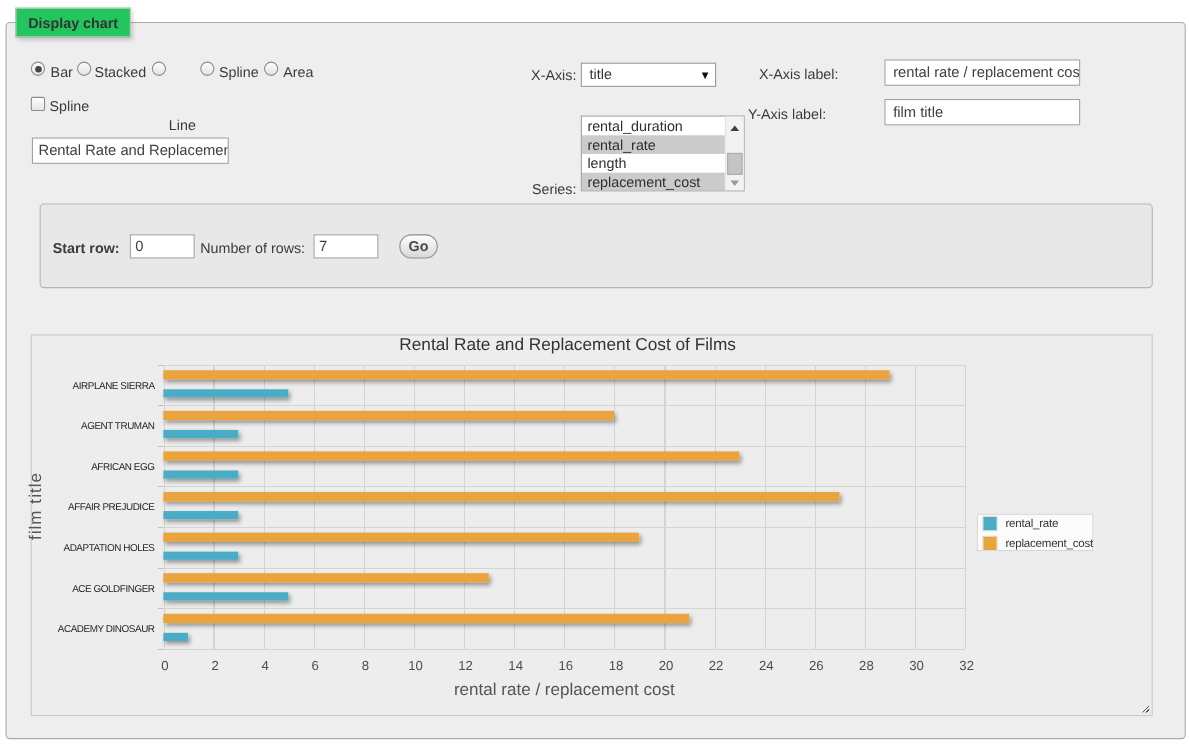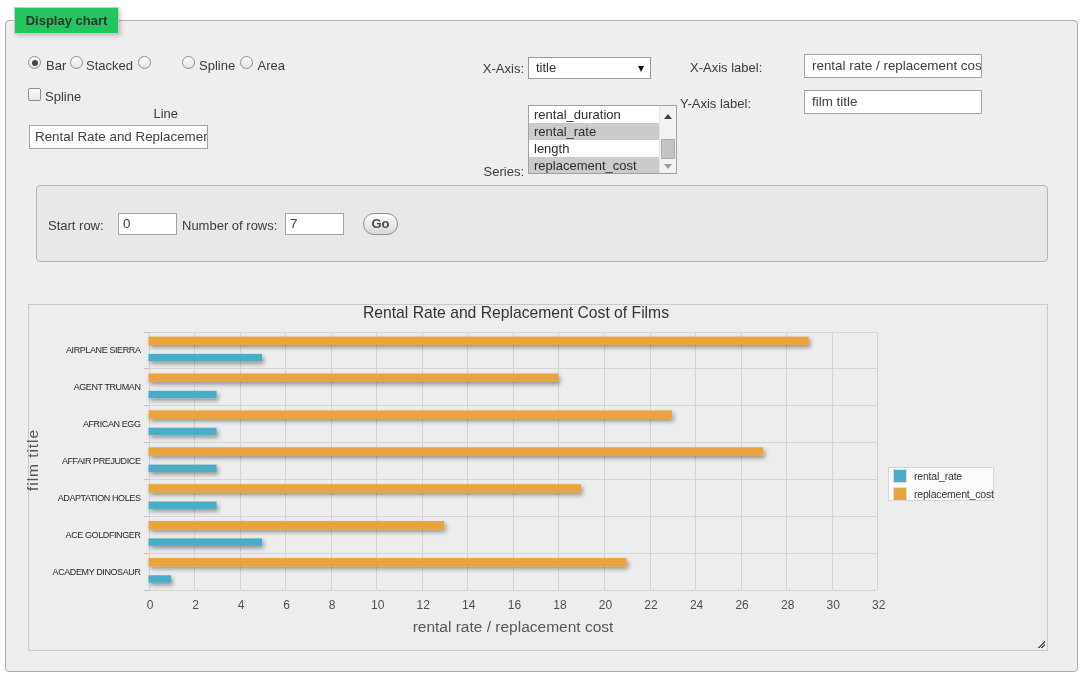--- a/index.html
+++ b/index.html
@@ -60,21 +60,21 @@
     </div>
 </div>
 <div class="abs lbl" style="left:420px; top:138.5px; width:104px; text-align:right;margin-top:26px;">Series:</div>
 
 <div class="abs lbl" style="left:690px; top:61px; width:105px; text-align:left;">X-Axis label:</div>
 <div class="abs inputbox" style="left:804px; top:54px; width:178px; height:24px; padding-left:7px;">rental rate / replacement cost</div>
 <div class="abs lbl" style="left:680px; top:97px; width:105px; text-align:left;">Y-Axis label:</div>
 <div class="abs inputbox" style="left:804px; top:90px; width:178px; height:24px; padding-left:7px;">film title</div>
 
 <div class="abs" id="gopanel"></div>
-<div class="abs lbl" style="left:48px; top:219px;">Start row:</div>
+<div class="abs lbl" style="left:48px; top:219px;font-weight:bold;">Start row:</div>
 <div class="abs inputbox" style="left:118px; top:213px; width:59px; height:22px; line-height:20px; padding-left:4px;">0</div>
 <div class="abs lbl" style="left:182px; top:219px;">Number of rows:</div>
 <div class="abs inputbox" style="left:285px; top:213px; width:59px; height:22px; line-height:20px; padding-left:4px;">7</div>
 <div class="abs" id="gobtn">Go</div>
 
 <div class="abs" id="chartbox">
     <div class="abs" id="rhandle"></div>
   </div>
 
 <svg class="abs" style="left:0; top:0;" width="1081" height="681">

